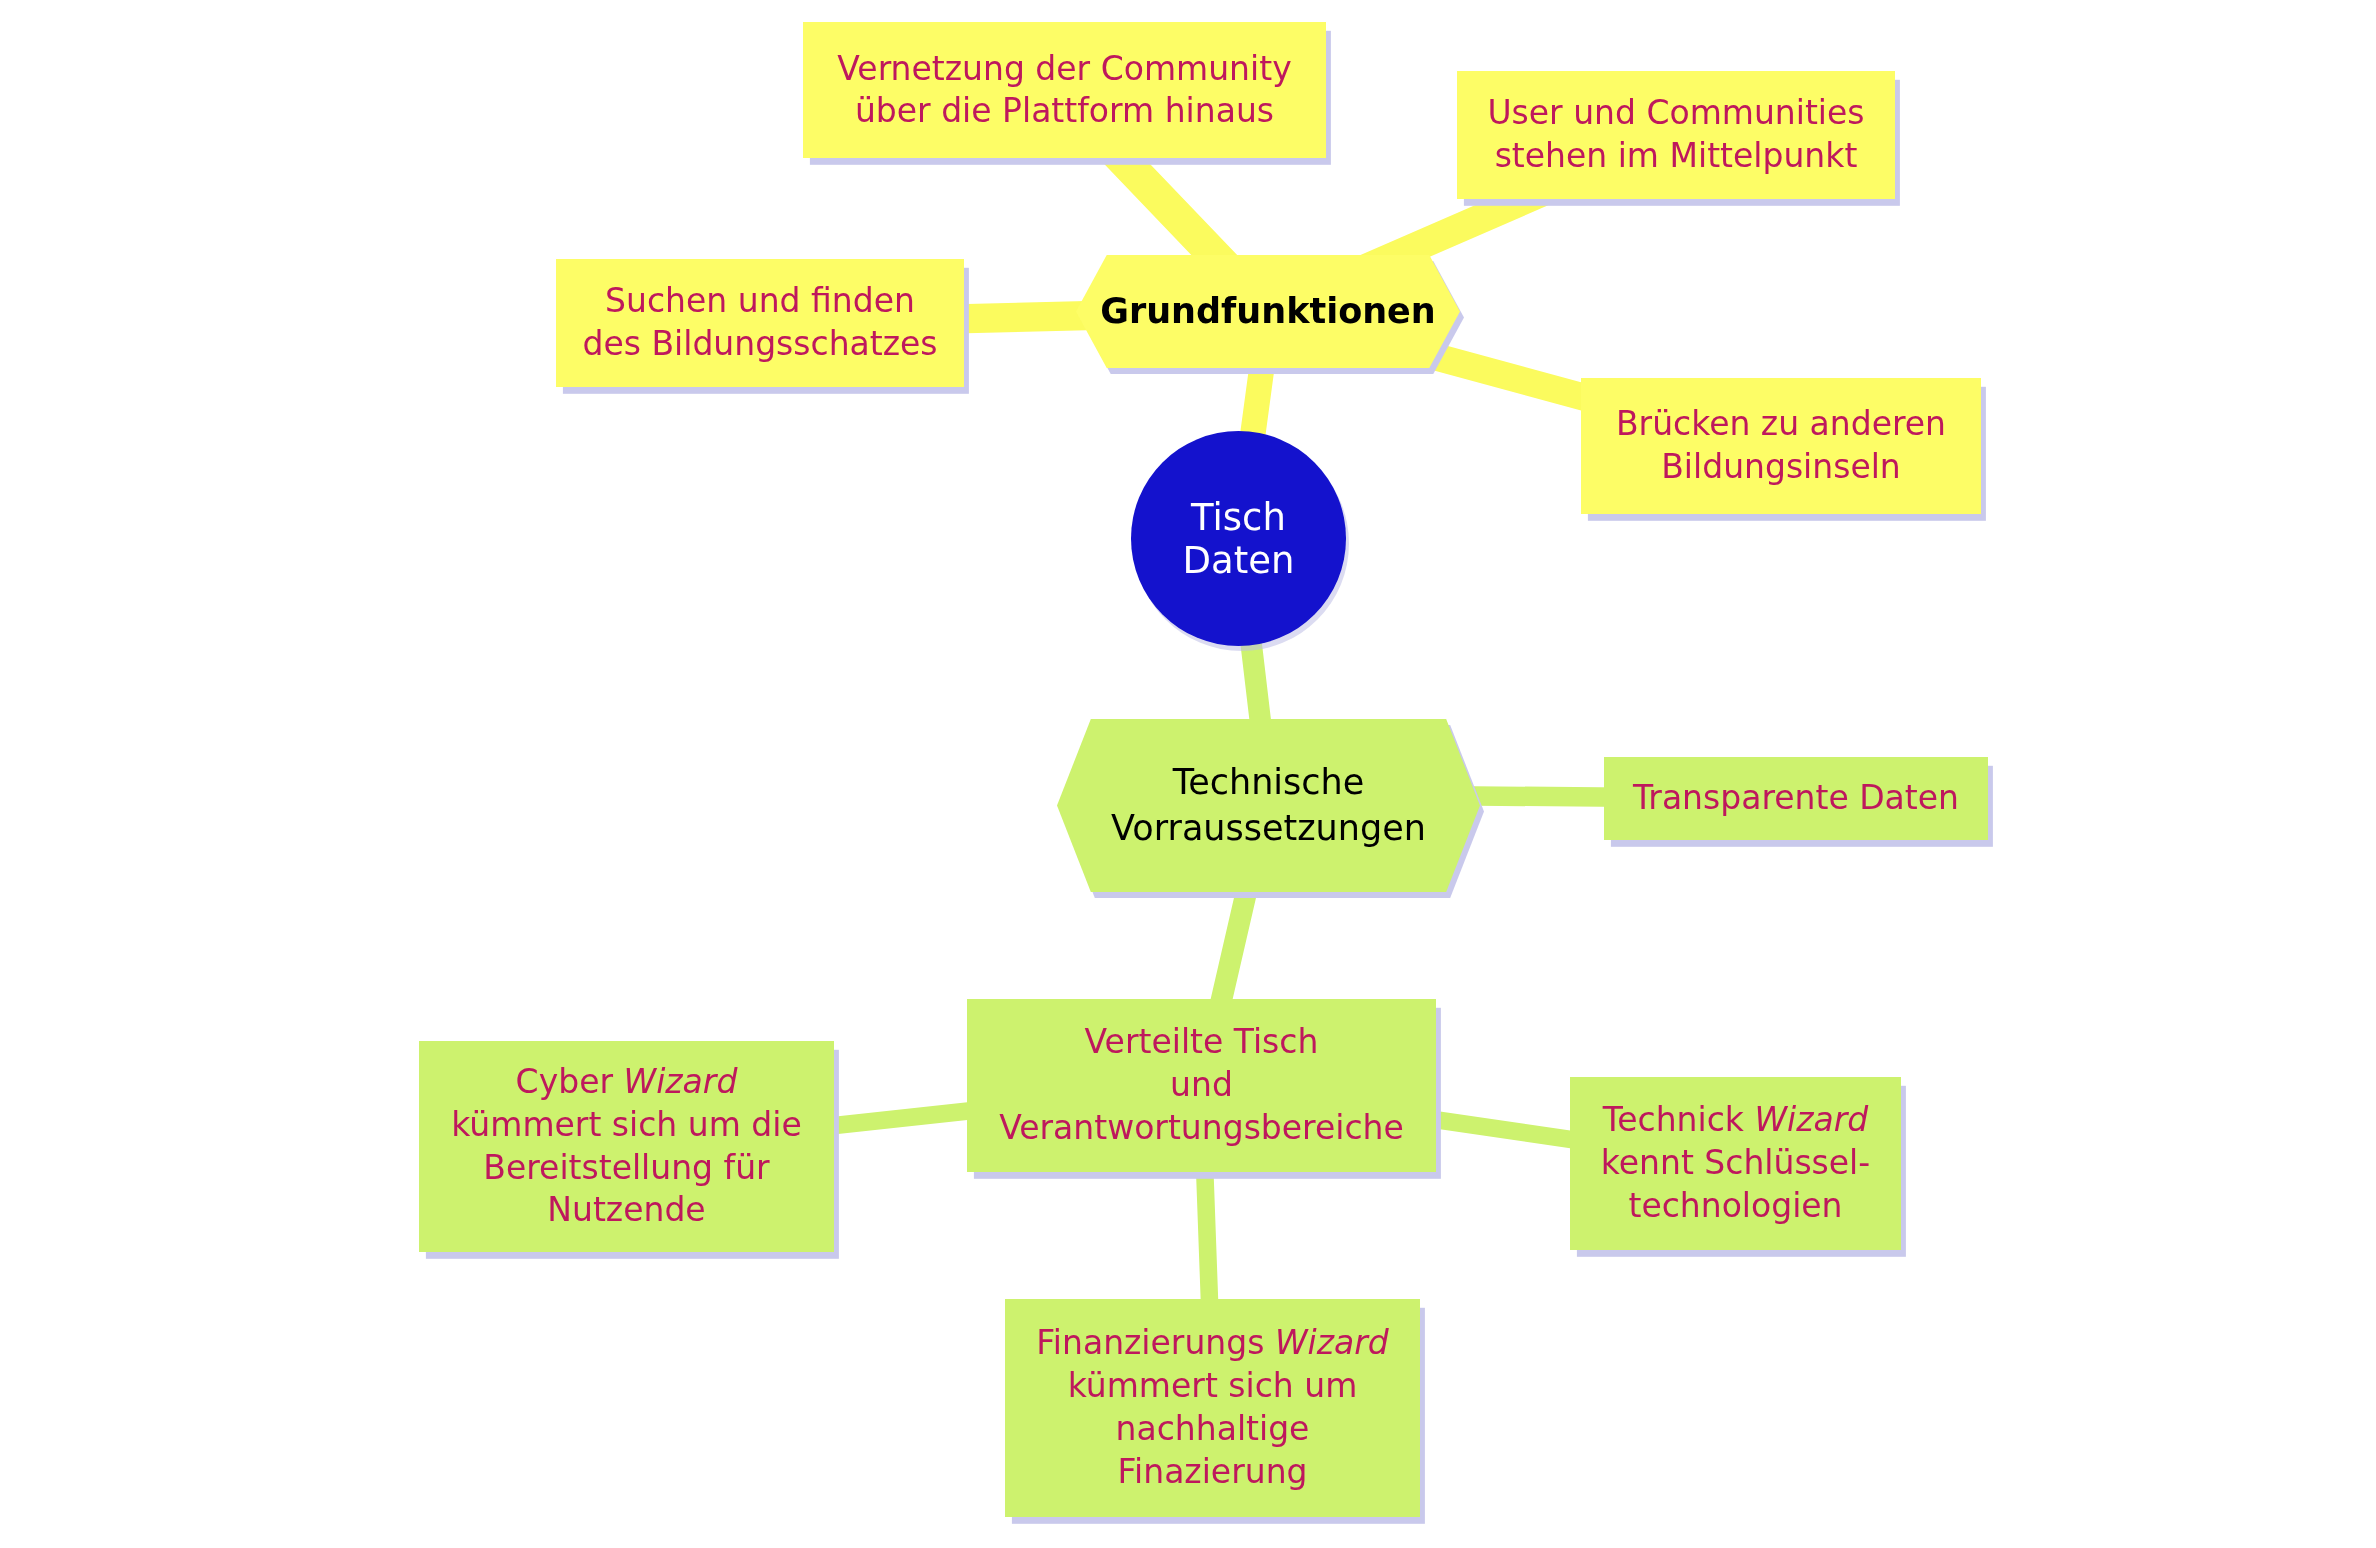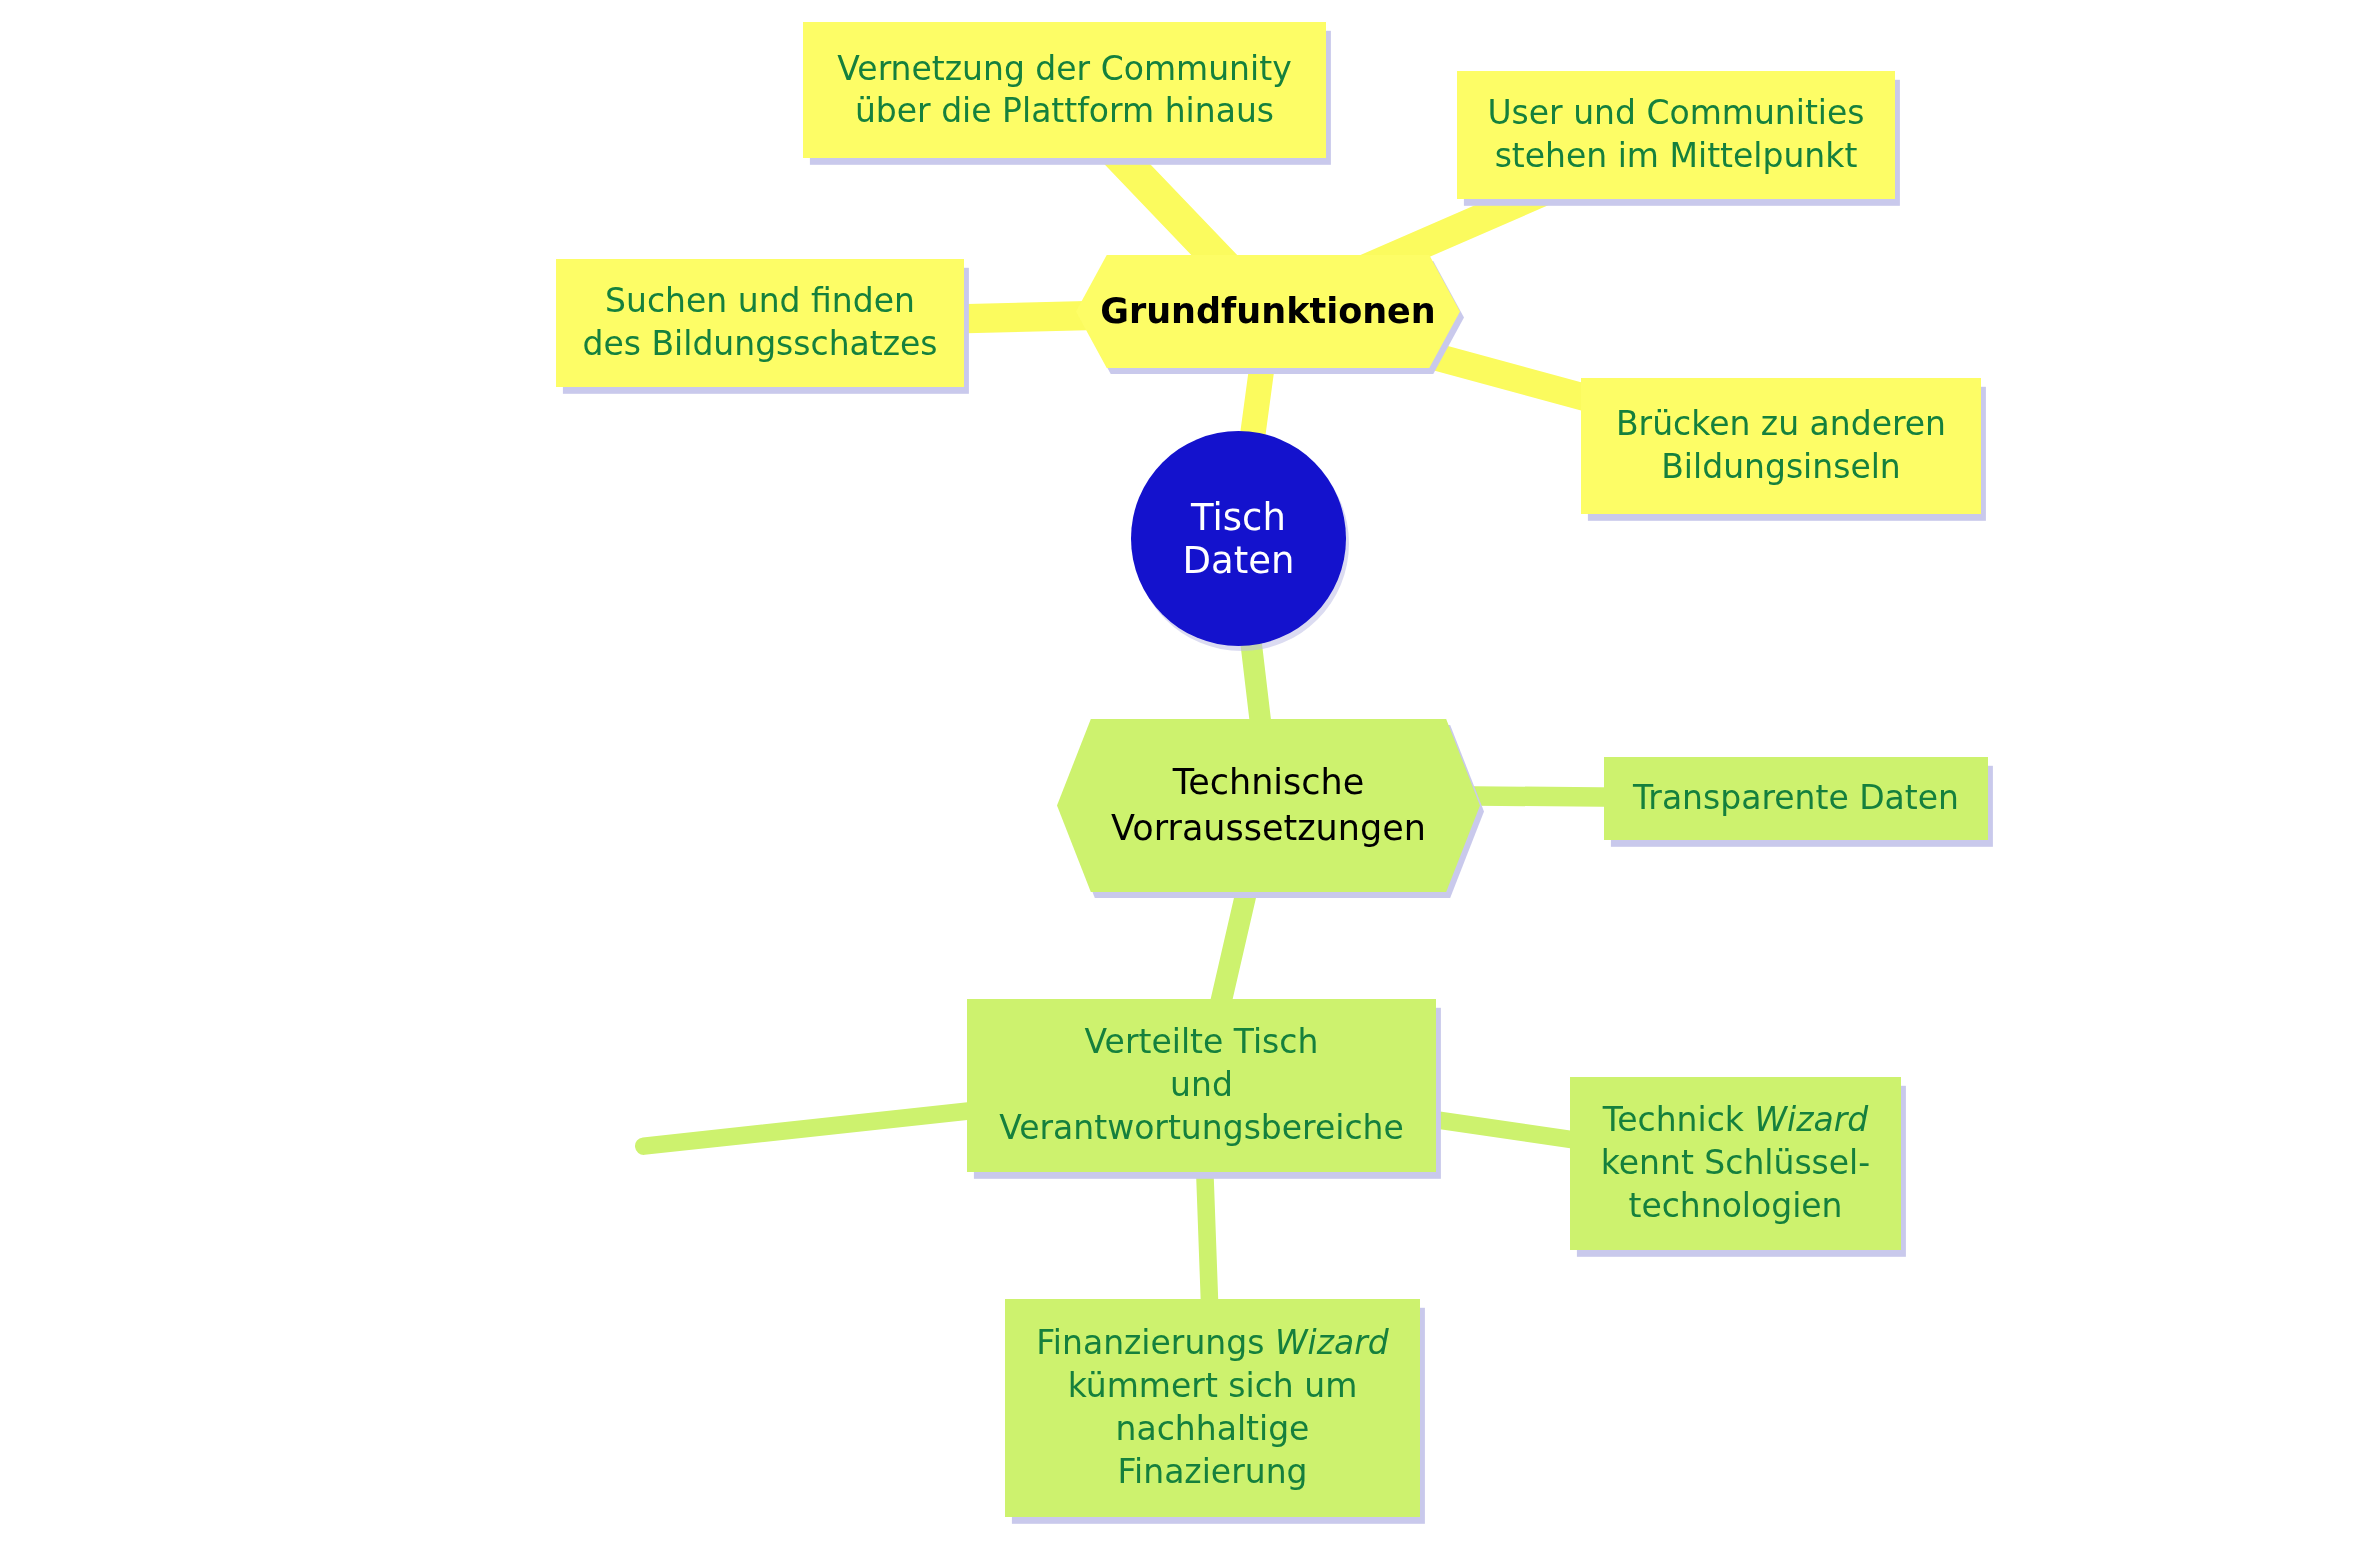--- a/index.html
+++ b/index.html
@@ -24,21 +24,21 @@
   }
   .link-yellow { stroke: #fbfb5e; stroke-linecap: round; }
   .link-green  { stroke: #cdf26e; stroke-linecap: round; }
 
   .node {
     position: absolute;
     display: flex;
     align-items: center;
     justify-content: center;
     text-align: center;
-    color: #15803d;
+    color: #be185d;
     font-size: 33px;
     line-height: 1.3;
     white-space: pre-line;
     box-sizing: border-box;
     padding: 7.8px 13.7px;
   }
   .rect { box-shadow: 5.9px 7.8px 0 -1px #c9c9ec; }
   .yellow { background: #fdfd66; }
   .green  { background: #cdf26e; }
 
@@ -121,20 +121,24 @@
       <div class="hex green"><span>Technische
 Vorraussetzungen</span></div>
     </div>
 
   <div class="node rect green" style="left:1604px; top:757px; width:384px; height:83px;"><span>Transparente Daten</span></div>
 
   <div class="node rect green" style="left:967px; top:999px; width:469px; height:173px;"><span>Verteilte Tisch
 und
 Verantwortungsbereiche</span></div>
 
+  <div class="node rect green" style="left:419px; top:1041px; width:415px; height:211px;"><span><span>Cyber </span><em>Wizard</em><span>
+kümmert sich um die
+Bereitstellung für
+Nutzende</span></span></div>
 
   <div class="node rect green" style="left:1570px; top:1077px; width:331px; height:173px;"><span><span>Technick </span><em>Wizard</em><span>
 kennt Schlüssel-
 technologien</span></span></div>
 
   <div class="node rect green" style="left:1005px; top:1299px; width:415px; height:218px;"><span><span>Finanzierungs </span><em>Wizard</em><span>
 kümmert sich um
 nachhaltige
 Finazierung</span></span></div>
 

